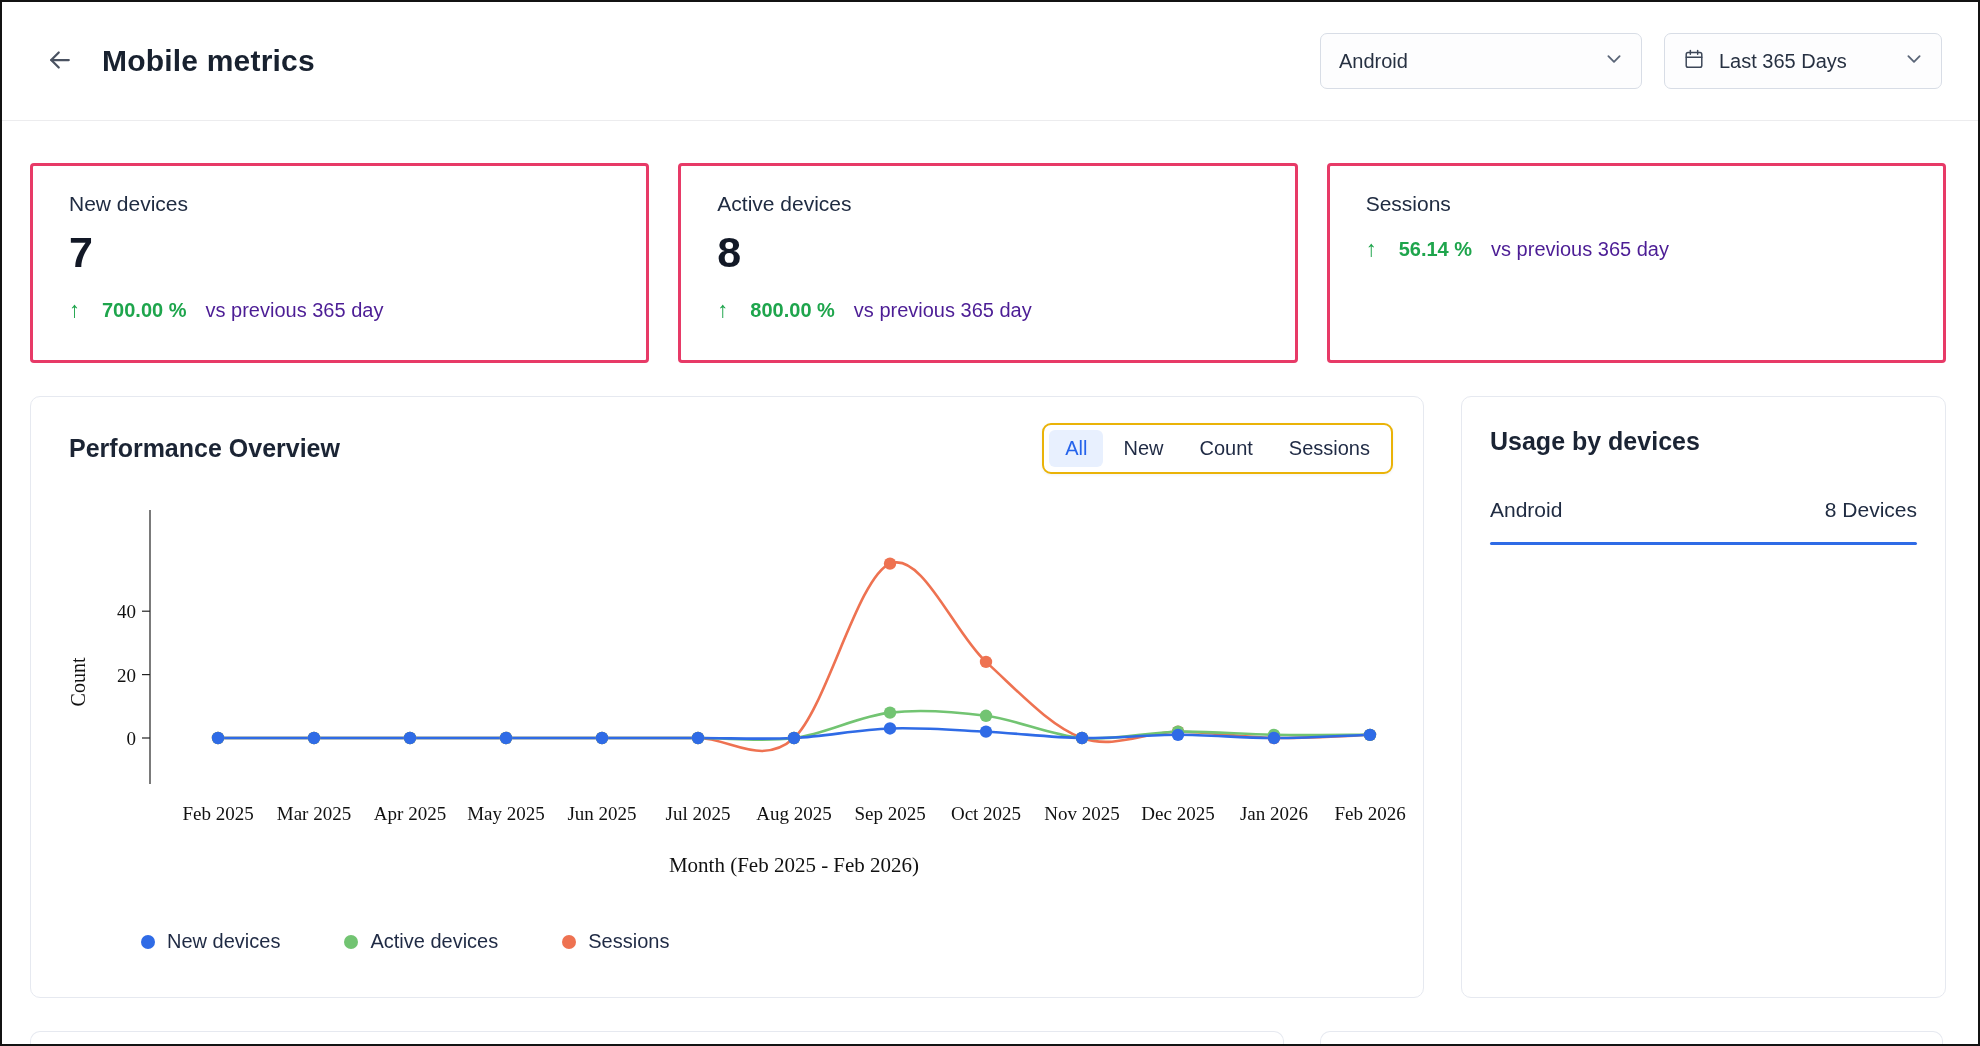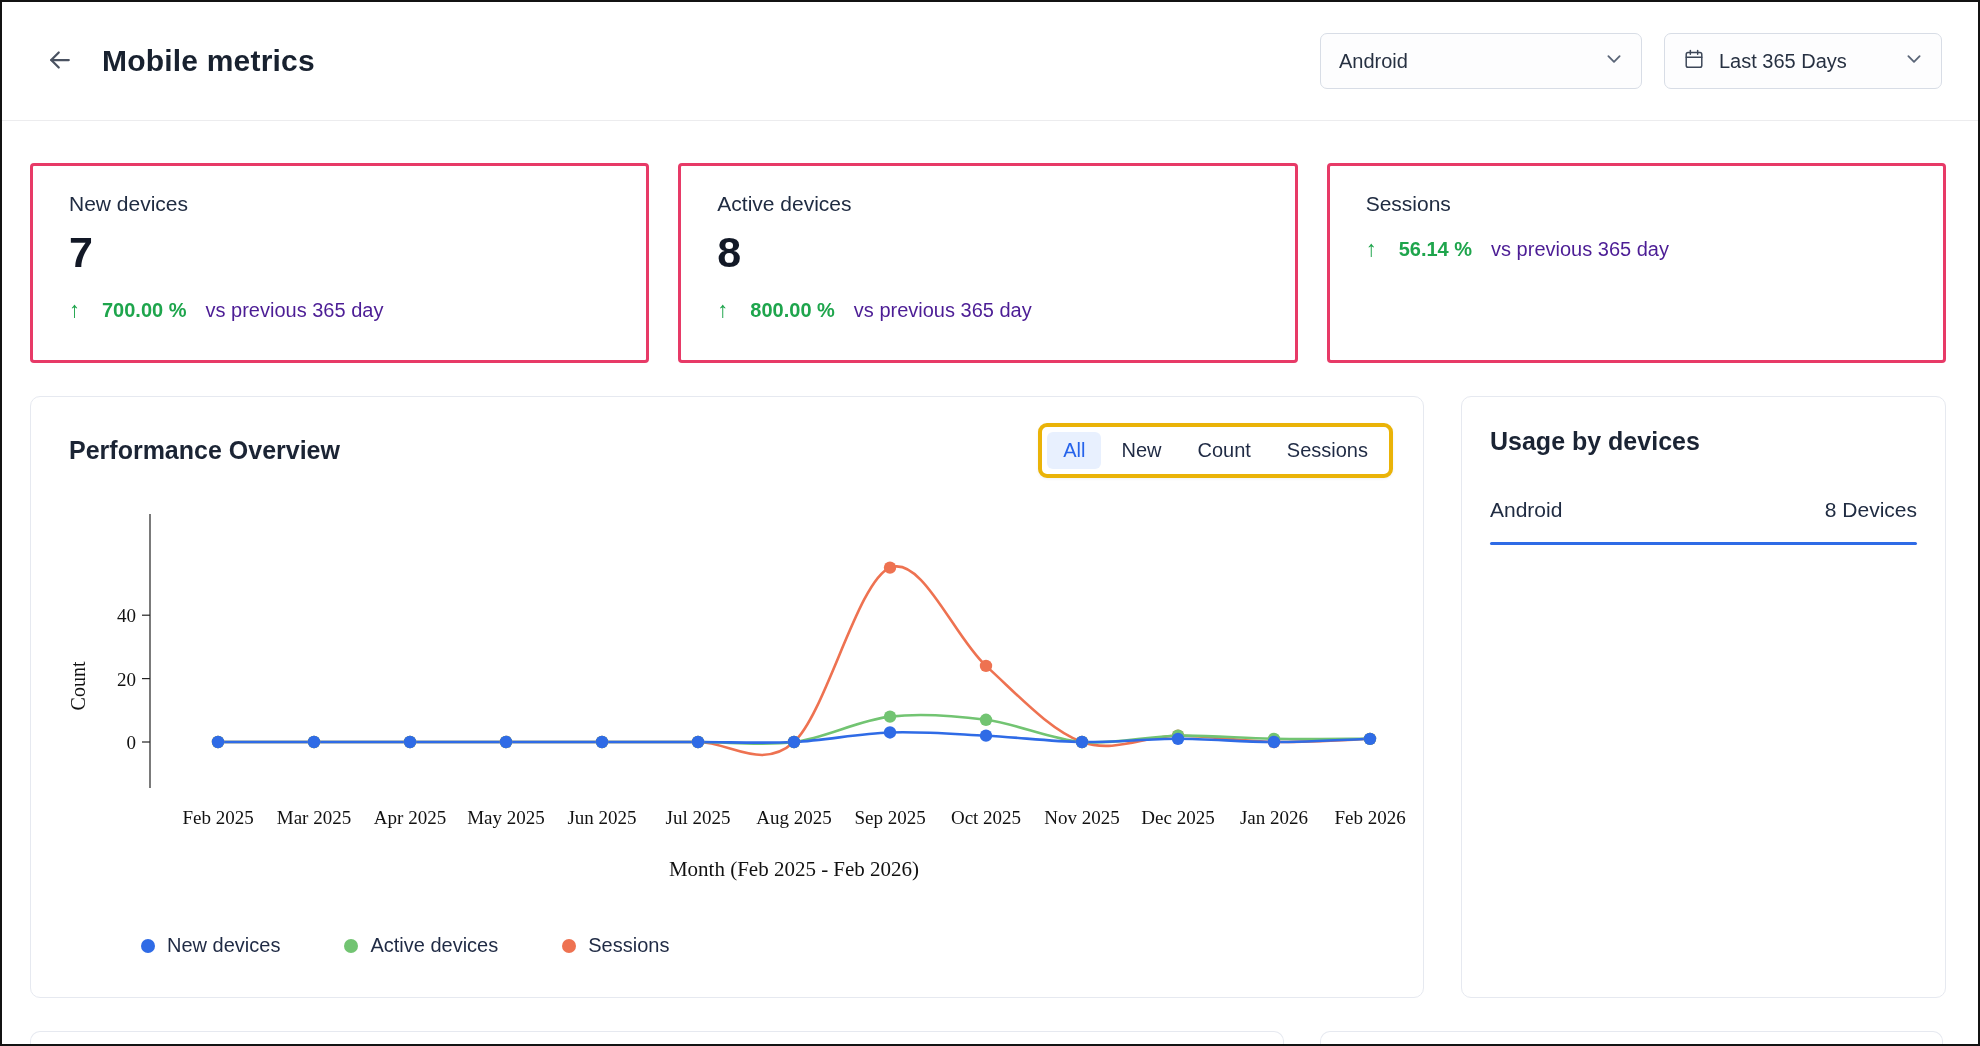--- a/index.html
+++ b/index.html
@@ -47,21 +47,21 @@
   .content-row { display:flex; gap:37px; padding:33px 32px 0 28px; }
   .card { border:1px solid #e6e9f0; border-radius:10px; background:#fff; }
   .perf-card { width:1394px; height:602px; padding:26px 24px; }
   .usage-card { flex:1; height:602px; padding:30px 28px; }
 
   .perf-head { display:flex; align-items:center; justify-content:space-between; padding:0 6px 0 14px; }
   .card-title { font-size:25px; font-weight:700; color:#1b2434; }
 
   .tabs {
     display:flex; gap:4px; padding:5px; background:#fff;
-    border:4px solid #eab308; border-radius:9px; box-shadow:0 1px 3px rgba(20,30,60,.06);
+    border:2px solid #eab308; border-radius:9px; box-shadow:0 1px 3px rgba(20,30,60,.06);
   }
   .tab {
     border:none; background:transparent; cursor:pointer;
     font-size:20px; color:#1f2a44; padding:7px 16px; border-radius:6px;
     font-family:"Liberation Sans", sans-serif;
   }
   .tab.active { background:#e8f0fe; color:#2563eb; }
 
   .chart-wrap { margin-top:30px; }
   .chart-wrap svg { overflow:visible; display:block; }

